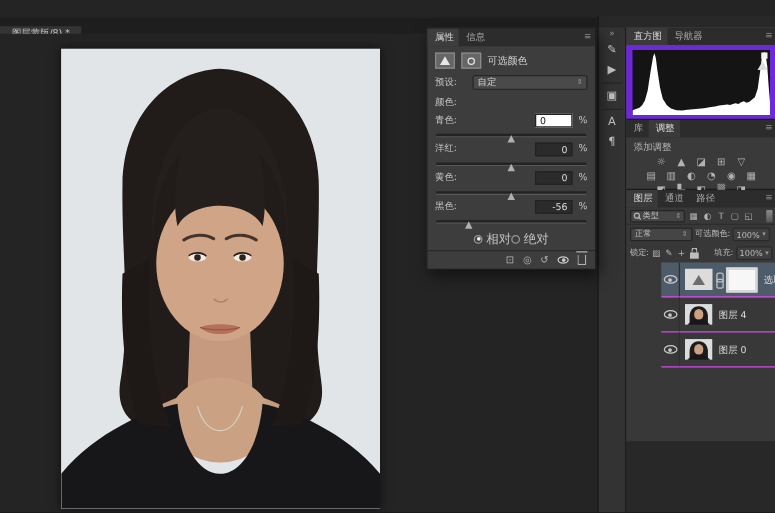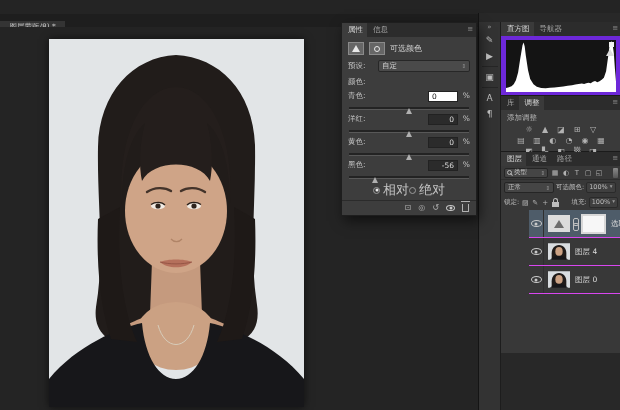--- a/index.html
+++ b/index.html
@@ -63,21 +63,21 @@
   .kind-dd{width:44px;height:10px;background:#454545;border:1px solid #252525;border-radius:2px;
            display:flex;align-items:center;font-size:6.5px;padding:0 2px;gap:2px;color:#c5c5c5;}
   .mag{width:5px;height:5px;border:1px solid #b5b5b5;border-radius:50%;position:relative;flex:none;}
   .mag::after{content:"";position:absolute;width:3px;height:1px;background:#b5b5b5;transform:rotate(45deg);right:-2px;bottom:-1px;}
   .kind-ud{margin-left:auto;font-size:5.5px;color:#999;}
   .filter-ico{font-size:7px;color:#b2b2b2;width:8px;text-align:center;line-height:12px;}
   .ftoggle{width:5px;height:10px;border-radius:1px;background:linear-gradient(#8a8a8a,#555);margin-left:auto;}
   .blend-row,.lock-row{height:15px;display:flex;align-items:center;padding:0 3px;font-size:6.5px;gap:2px;color:#bdbdbd;}
   .blend-dd{width:50px;height:11px;background:#454545;border:1px solid #252525;border-radius:2px;
             display:flex;align-items:center;justify-content:space-between;padding:0 3px;font-size:6.5px;}
-  .mini-dd{height:11px;background:#3f3f3f;border:1px solid #2a2a2a;border-radius:2px;display:flex;
+  .mini-dd{height:11px;background:#3f3f3f;border:1px solid #2a2a2a;border-radius:2px;display:flex;align-items:center;
            padding:0 2px;gap:2px;font-size:6.5px;}
   .lock-ico{font-size:7px;color:#b2b2b2;width:8px;text-align:center;}
   .lock-shape{width:7px;height:5px;background:#bdbdbd;position:relative;margin:3px 2px 0 1px;flex:none;}
   .lock-shape::before{content:"";position:absolute;top:-4px;left:1px;width:3px;height:4px;
                       border:1px solid #bdbdbd;border-bottom:none;border-radius:3px 3px 0 0;}
 
   .layer-list{position:absolute;left:0;top:58px;right:0;bottom:0;}
   .layer-row{height:28px;display:flex;align-items:center;border-bottom:1px solid #d946ef;margin-left:28px;}
   .layer-row.selected{background:#4e5c69;}
   .eye-cell{width:15px;height:100%;border-right:1px solid #2f2f2f;display:flex;align-items:center;justify-content:center;flex:none;}
@@ -120,21 +120,21 @@
   .slider-row .slbl{flex:1;}
   .val-box{width:30px;height:11px;background:#2b2b2b;border:1px solid #222;color:#ddd;font-size:7.5px;
            display:flex;align-items:center;justify-content:flex-end;padding:0 3px;flex:none;}
   .val-box.focused{background:#fff;color:#111;justify-content:flex-start;}
   .pct{width:12px;text-align:right;flex:none;}
   .slider-track{position:relative;height:8px;margin:0 1px;}
   .slider-track::before{content:"";position:absolute;left:0;right:0;top:2px;height:2px;background:#232323;
                         border-bottom:1px solid #585858;}
   .sl-thumb{position:absolute;top:3px;width:0;height:0;transform:translateX(-50%);
             border-left:3.5px solid transparent;border-right:3.5px solid transparent;border-bottom:6px solid #b0b0b0;}
-  .radio-row{display:flex;justify-content:center;height:16px;align-items:center;font-size:13px;color:#c3c3c3;}
+  .radio-row{display:flex;justify-content:center;height:16px;align-items:flex-end;font-size:10px;color:#c3c3c3;}
   .radio-opt{display:flex;align-items:center;gap:3px;}
   .radio{width:7px;height:7px;border:1px solid #9a9a9a;border-radius:50%;position:relative;flex:none;}
   .radio.on::after{content:"";position:absolute;left:50%;top:50%;transform:translate(-50%,-50%);
                    width:3px;height:3px;background:#efefef;border-radius:50%;}
   .props-footer{position:absolute;bottom:0;left:0;right:0;height:15px;border-top:1px solid #2b2b2b;
                 display:flex;align-items:center;justify-content:flex-end;gap:7px;padding:0 7px;
                 font-size:8px;color:#b2b2b2;}
   .footer-ico{line-height:10px;}
   .eye.small{width:9px;height:6px;}
   .trash{width:7px;height:8px;position:relative;border:1px solid #b2b2b2;border-top:none;border-radius:0 0 1px 1px;}

